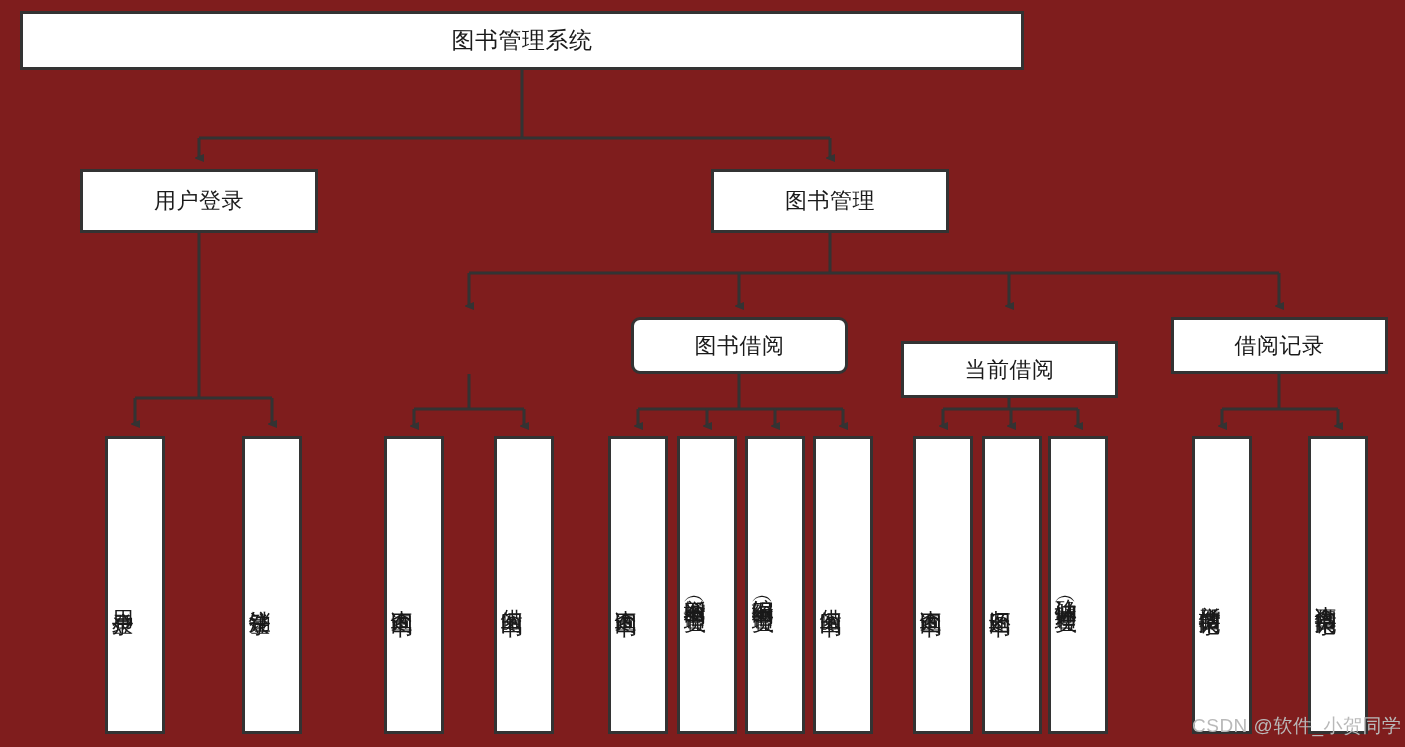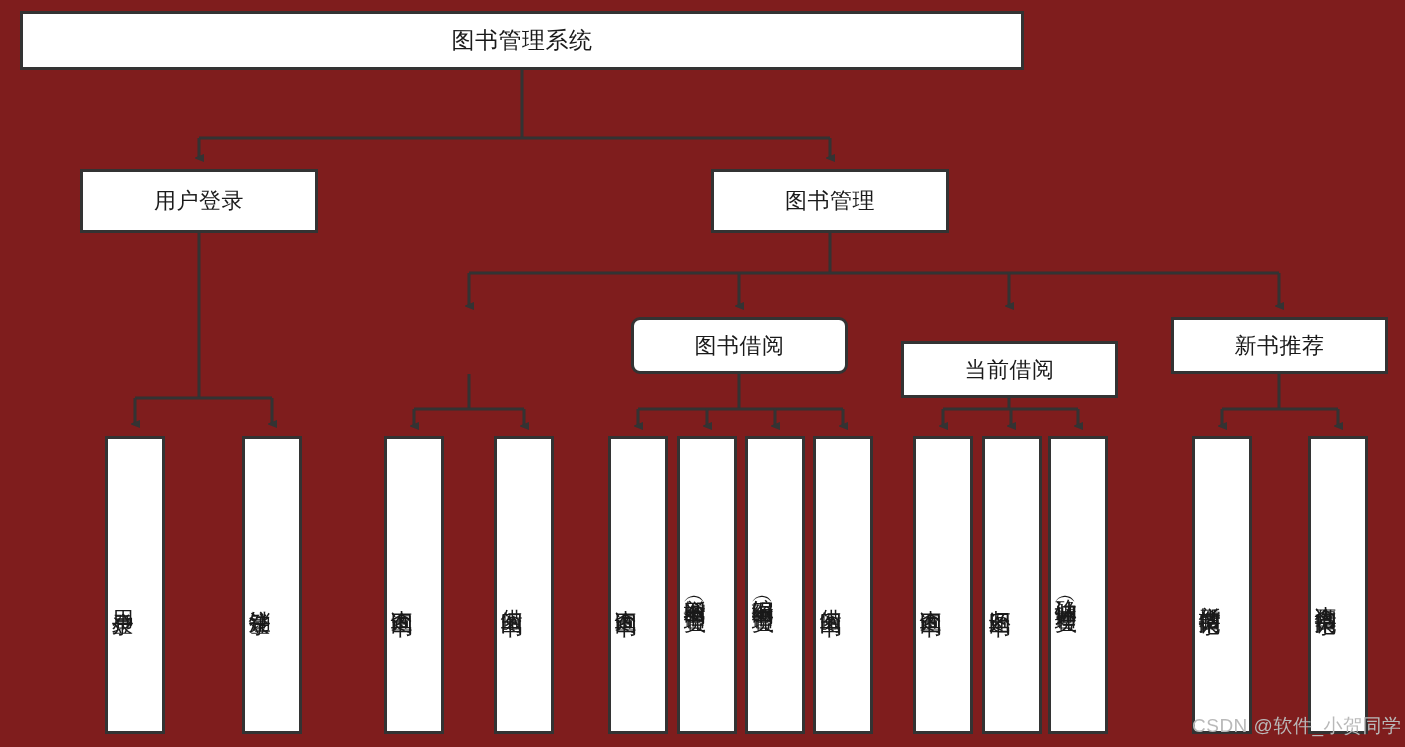--- a/index.html
+++ b/index.html
@@ -131,21 +131,21 @@
     <span class="lbl">图书管理</span>
   </div>
 
   <div class="node" style="left:631px; top:317px; width:217px; height:57px;border-radius:9px;">
     <span class="lbl">图书借阅</span>
   </div>
   <div class="node" style="left:901px; top:317px; width:217px; height:57px;margin-top:24px;">
     <span class="lbl">当前借阅</span>
   </div>
   <div class="node" style="left:1171px; top:317px; width:217px; height:57px;">
-    <span class="lbl">新书推荐</span>
+    <span class="lbl">借阅记录</span>
   </div>
 
   <div class="node vertical" style="left:105px; top:436px; width:60px; height:298px;">
     <span class="lbl">用户登录</span>
   </div>
   <div class="node vertical" style="left:242px; top:436px; width:60px; height:298px;">
     <span class="lbl">注销登录</span>
   </div>
 
   <div class="node vertical" style="left:384px; top:436px; width:60px; height:298px;">

